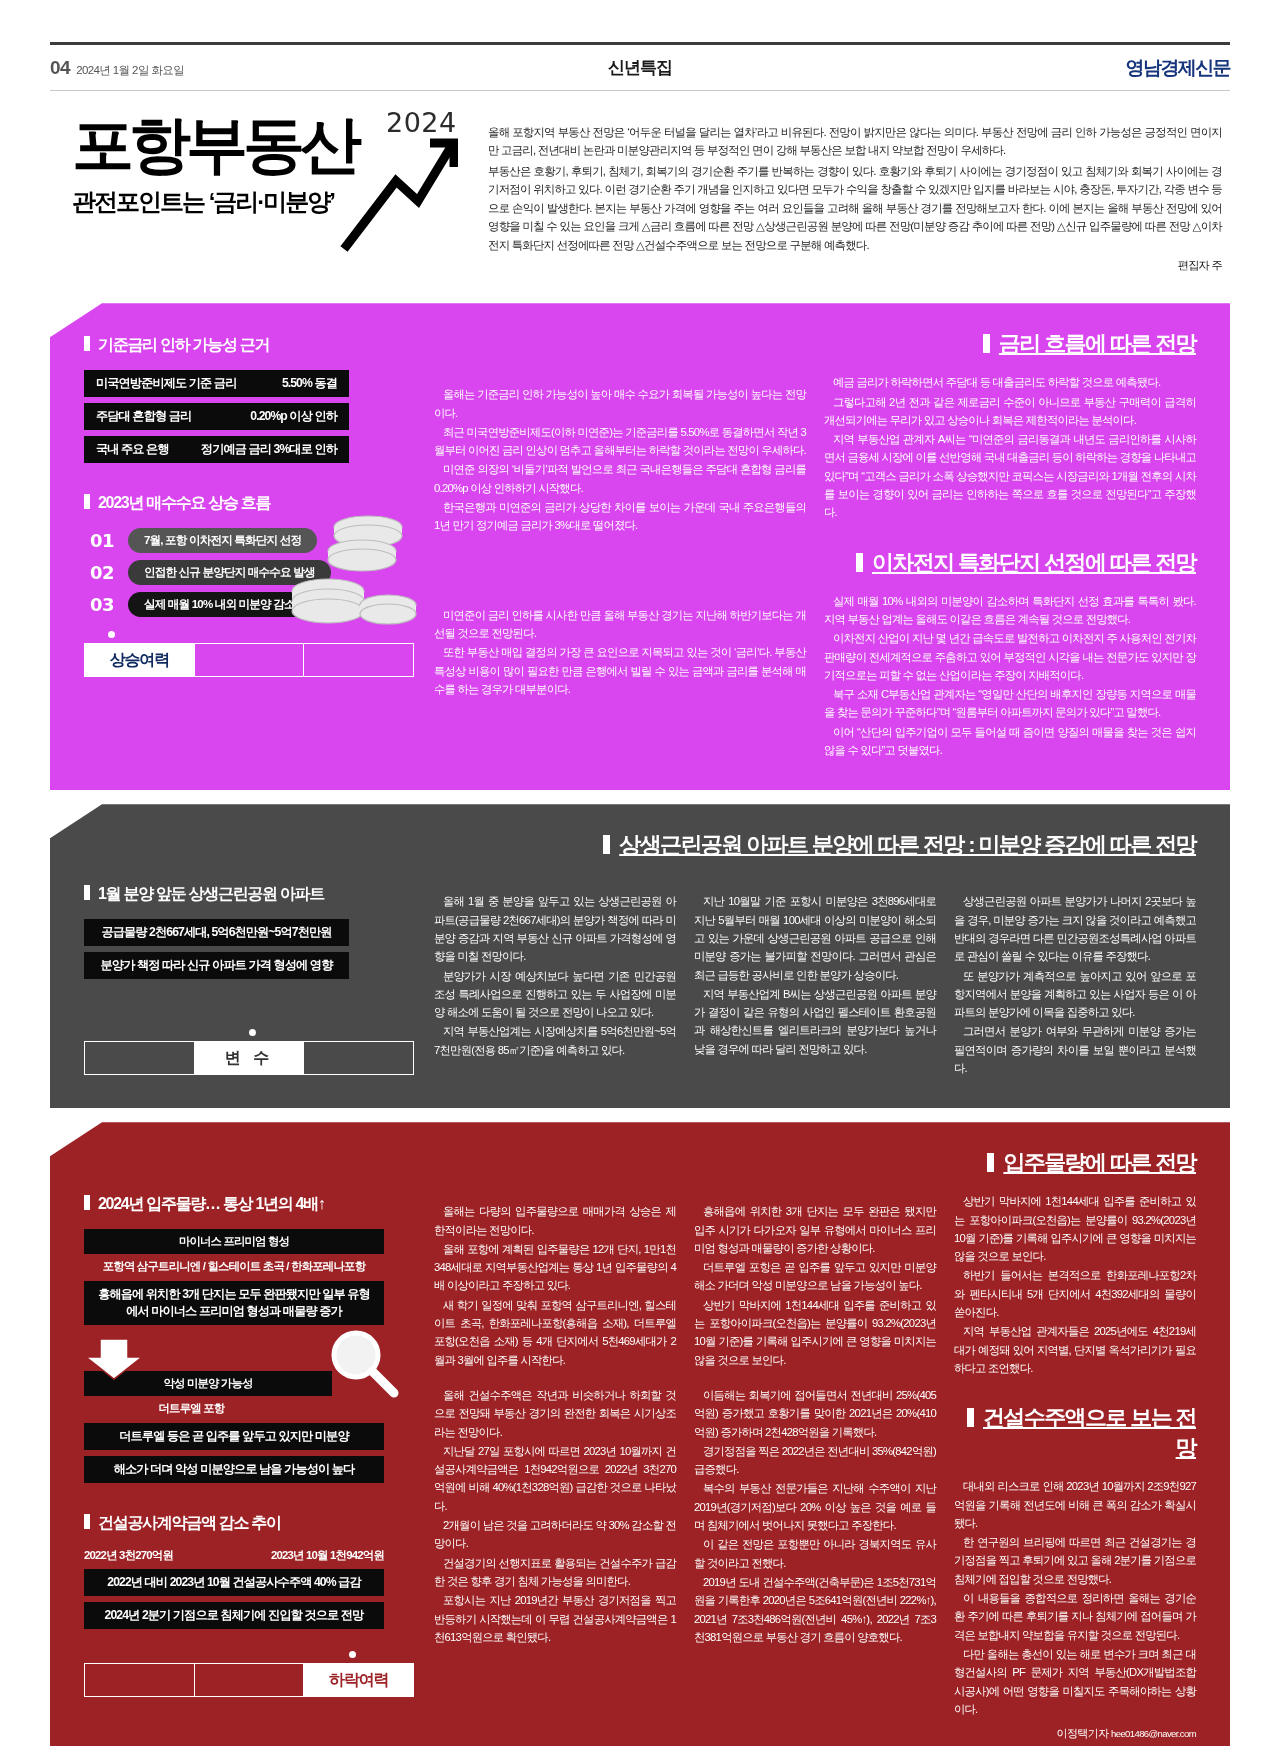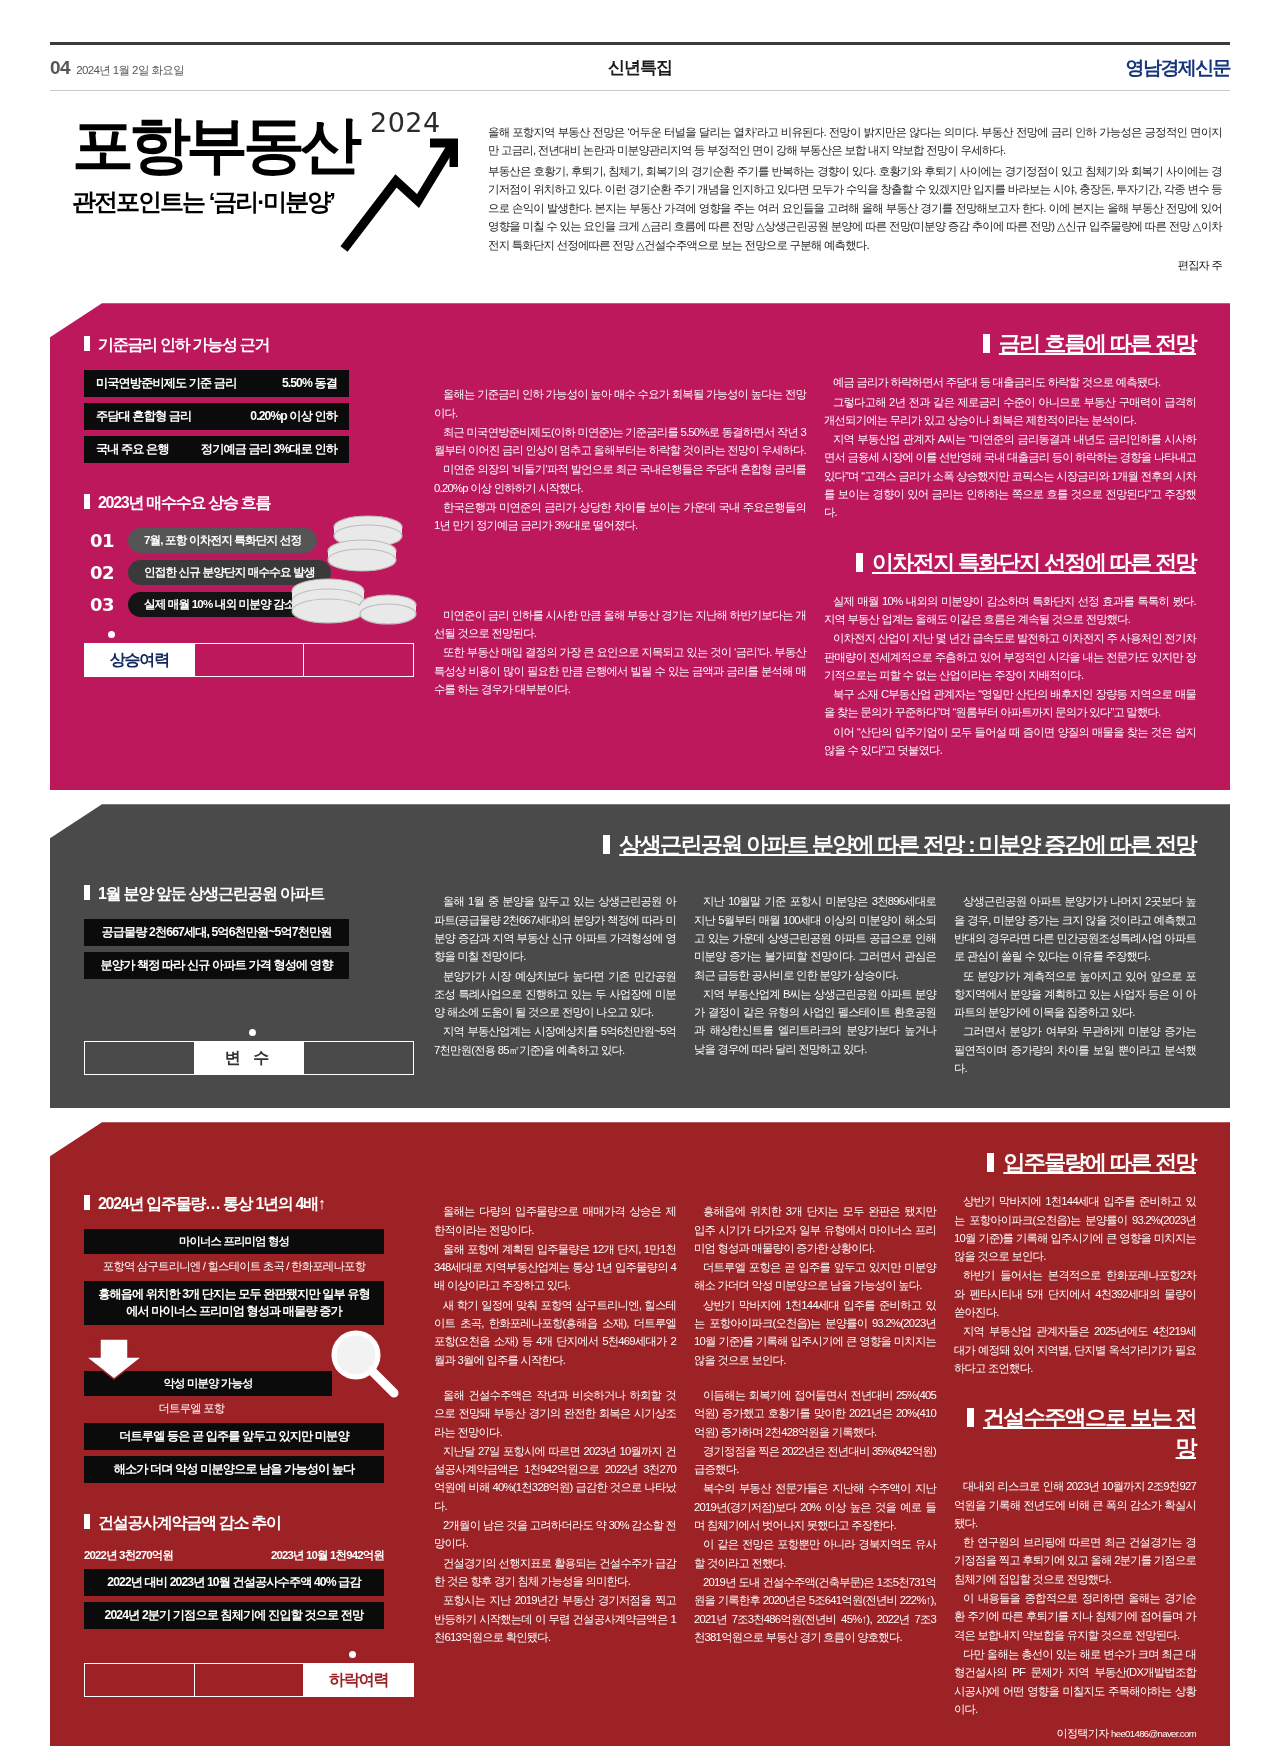--- a/index.html
+++ b/index.html
@@ -32,21 +32,21 @@
   .mh-right {
     margin-left: auto; font-size: 19px; font-weight: 800;
     color: #16357d; letter-spacing: -1.6px; z-index: 2;
   }
   .mh-rule { border-bottom: 1px solid #c9c9c9; }
 
   
   .titleblock { display: flex; gap: 18px; padding: 22px 0 16px 0; }
   .tb-logo { width: 420px; position: relative; flex: none; padding-left: 22px; }
   .tb-year {
-    position: absolute; top: -6px; left: 320px;
+    position: absolute; top: -6px; left: 336px;
     font-size: 27px; color: #2b2b2b; letter-spacing: 0.5px;
     font-family: "DejaVu Sans", sans-serif; font-weight: 400;
   }
   .tb-main {
     font-size: 62px; font-weight: 800; letter-spacing: -5px;
     line-height: 1.02; color: #000; white-space: nowrap;
   }
   .tb-sub {
     margin-top: 10px; font-size: 24px; font-weight: 700;
     letter-spacing: -2px; color: #000;
@@ -58,21 +58,21 @@
   .tb-text { flex: 1; padding-top: 10px; padding-right: 8px; }
   .tb-text p {
     font-size: 11.4px; line-height: 1.62; letter-spacing: -0.75px;
     color: #1c1c1c; text-align: justify; margin-bottom: 2px;
   }
   .tb-editor { text-align: right; font-size: 11.2px; letter-spacing: -0.7px; margin-top: 4px; }
 
   
   .panel { position: relative; margin-top: 14px; color: #fff; overflow: hidden; }
   .panel-inner { display: flex; padding: 26px 34px 30px 34px; gap: 20px; }
-  .panel.blue { background: #be185d; }
+  .panel.blue { background: #d946ef; }
   .panel.gray { background: #4a4a4a; }
   .panel.red  { background: #9d2225; }
   
   .panel.blue { clip-path: polygon(52px 0, 100% 0, 100% 100%, 0 100%, 0 34px); }
   .panel.gray { clip-path: polygon(52px 0, 100% 0, 100% 100%, 0 100%, 0 34px); }
   .panel.red  { clip-path: polygon(52px 0, 100% 0, 100% 100%, 0 100%, 0 34px); }
 
   .panel-title {
     text-align: right; font-size: 22px; font-weight: 800;
     letter-spacing: -1.6px; color: #fff; margin-bottom: 14px; text-decoration: underline;
@@ -147,21 +147,21 @@
   .coins { position: absolute; right: -6px; top: 180px; width: 140px; height: 130px; }
 
   
   .red-list .databar { width: 300px; }
   .red-note {
     background: #0b0b0b; color: #fff; font-size: 11.4px; font-weight: 700;
     letter-spacing: -0.85px; padding: 5px 10px; margin-bottom: 5px; width: 300px;
     text-align: center;
   }
   .red-center { text-align: center; width: 300px; font-size: 11.4px;
-    letter-spacing: -0.8px; margin: 5px 0 7px 0; font-weight: 400; }
+    letter-spacing: -0.8px; margin: 5px 0 7px 0; font-weight: 700; }
 
   .byline { text-align: right; font-size: 11px; letter-spacing: -0.6px; margin-top: 8px; }
   .byline .mail { font-size: 9.5px; }
 
   .arrow-wrap { position: relative; height: 40px; }
 </style>
 </head>
 <body>
 
 <div class="page">

